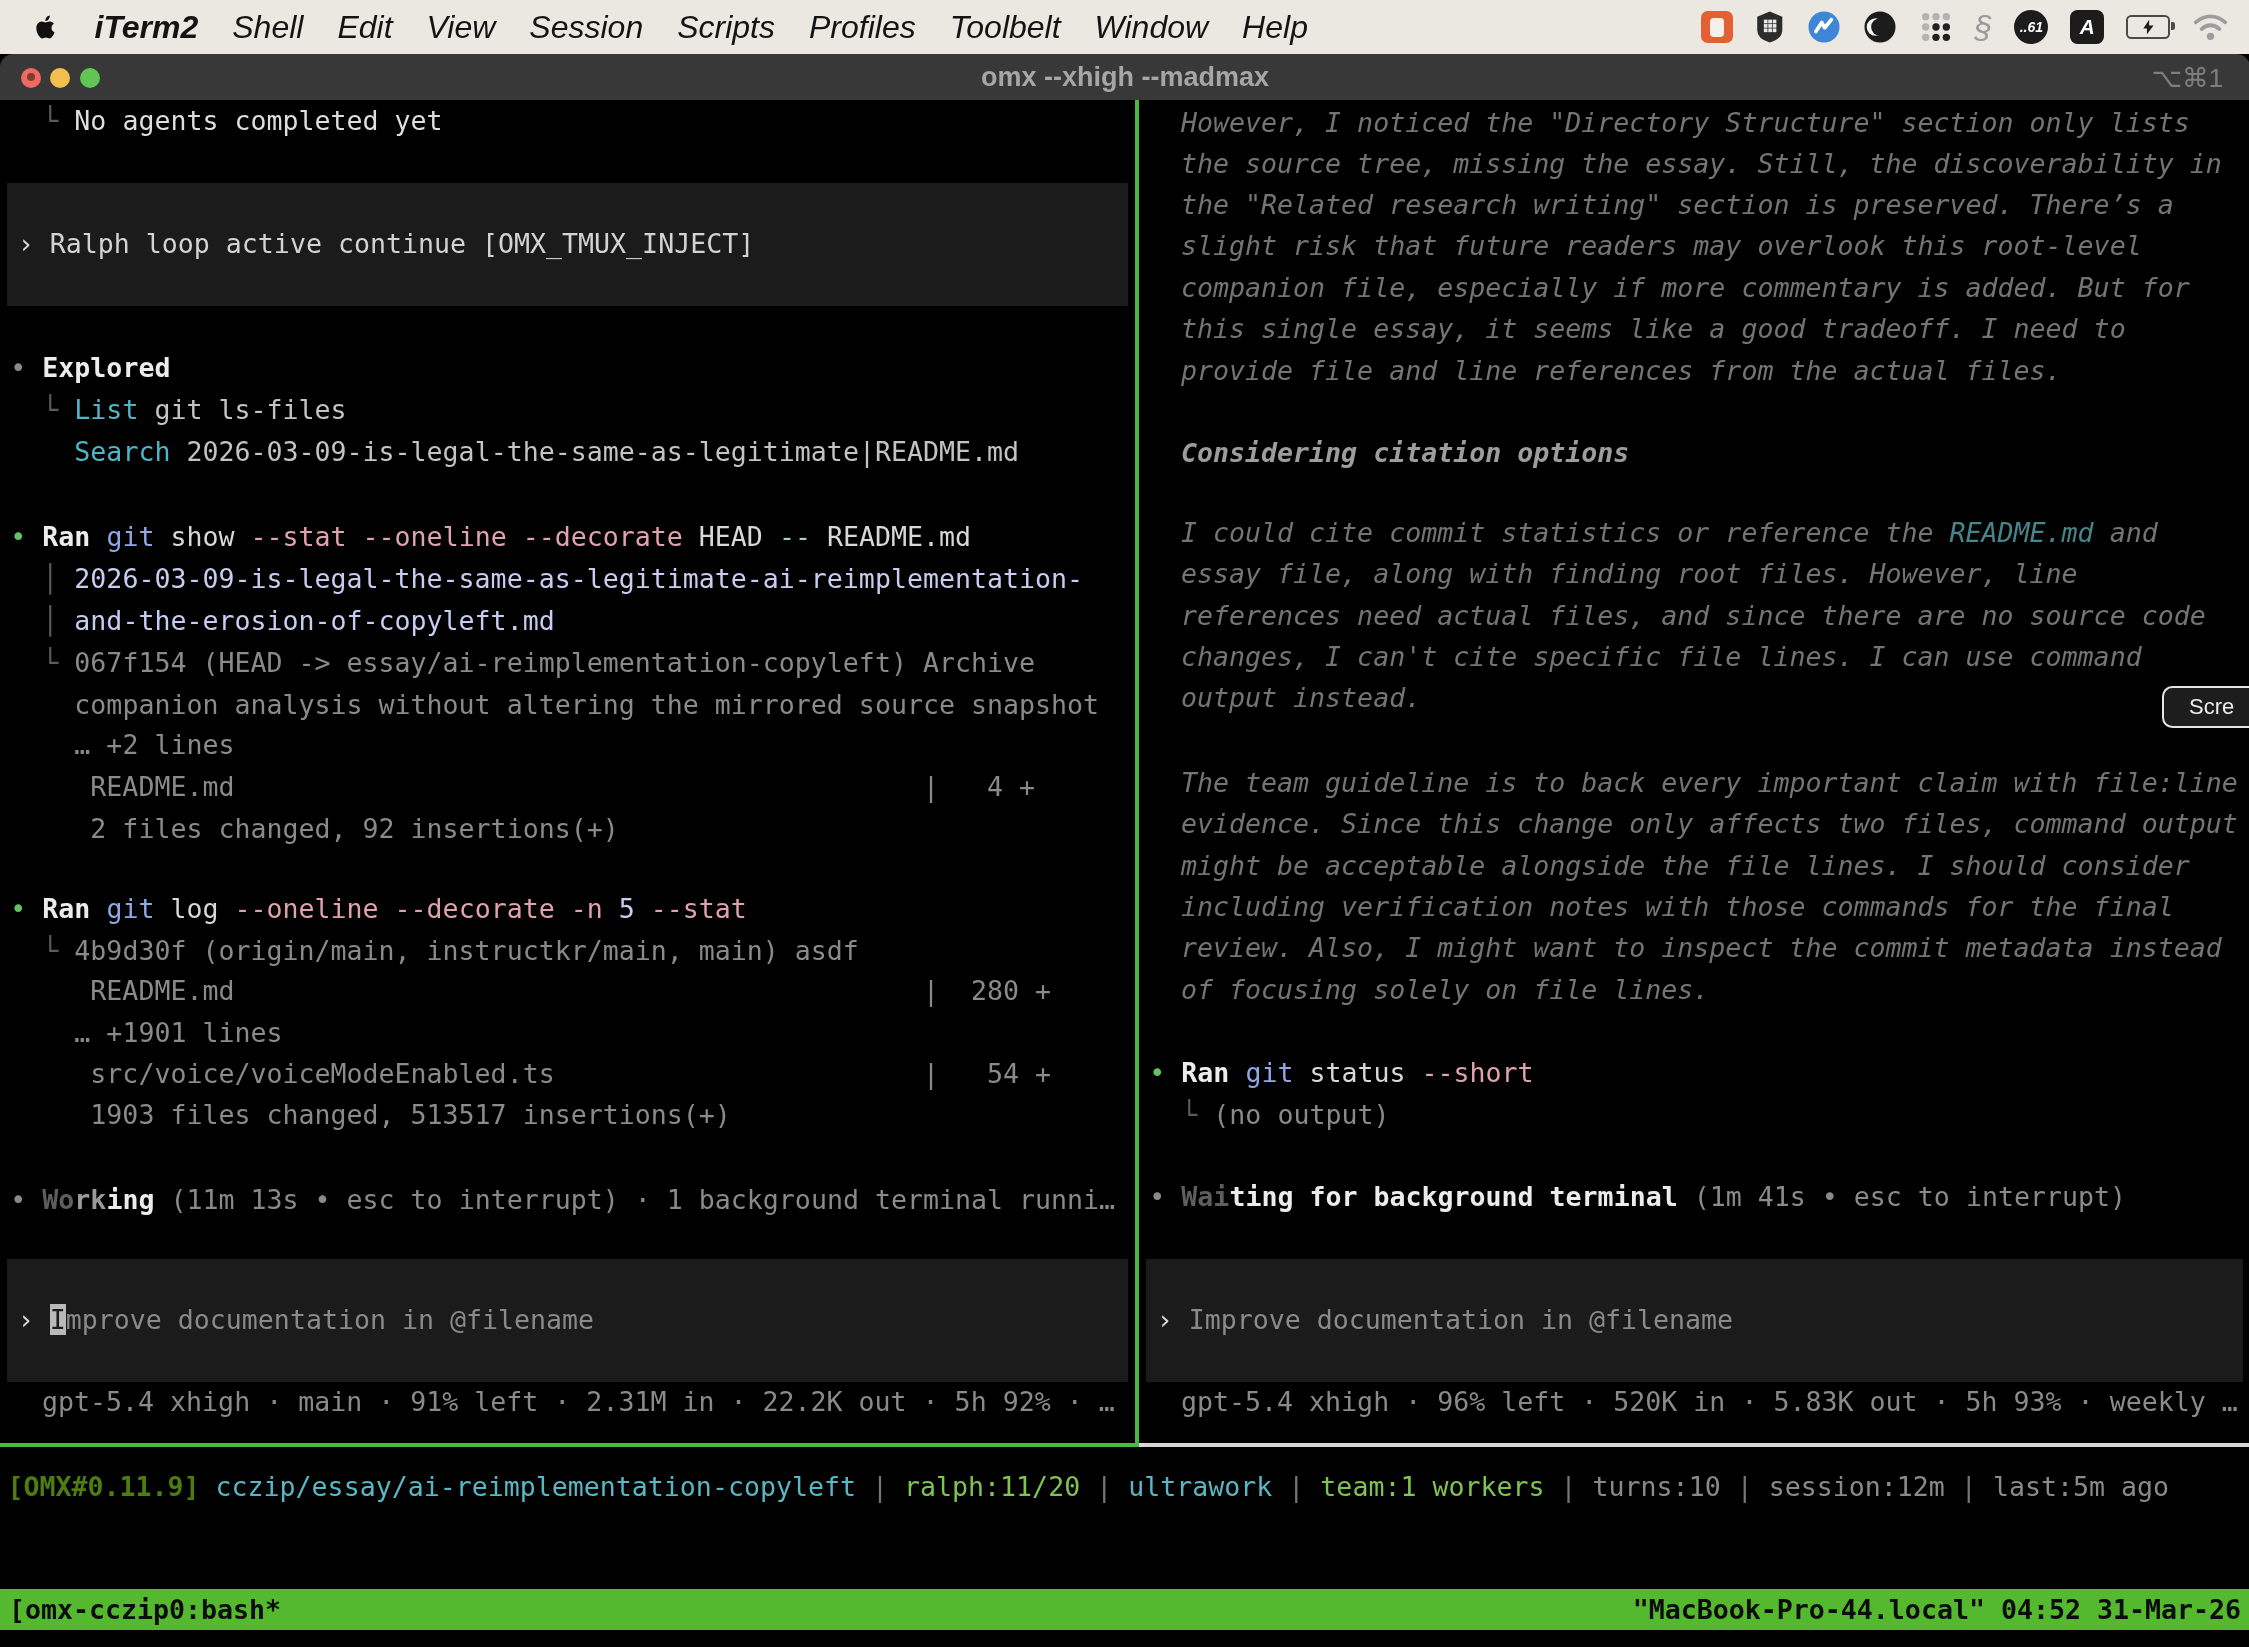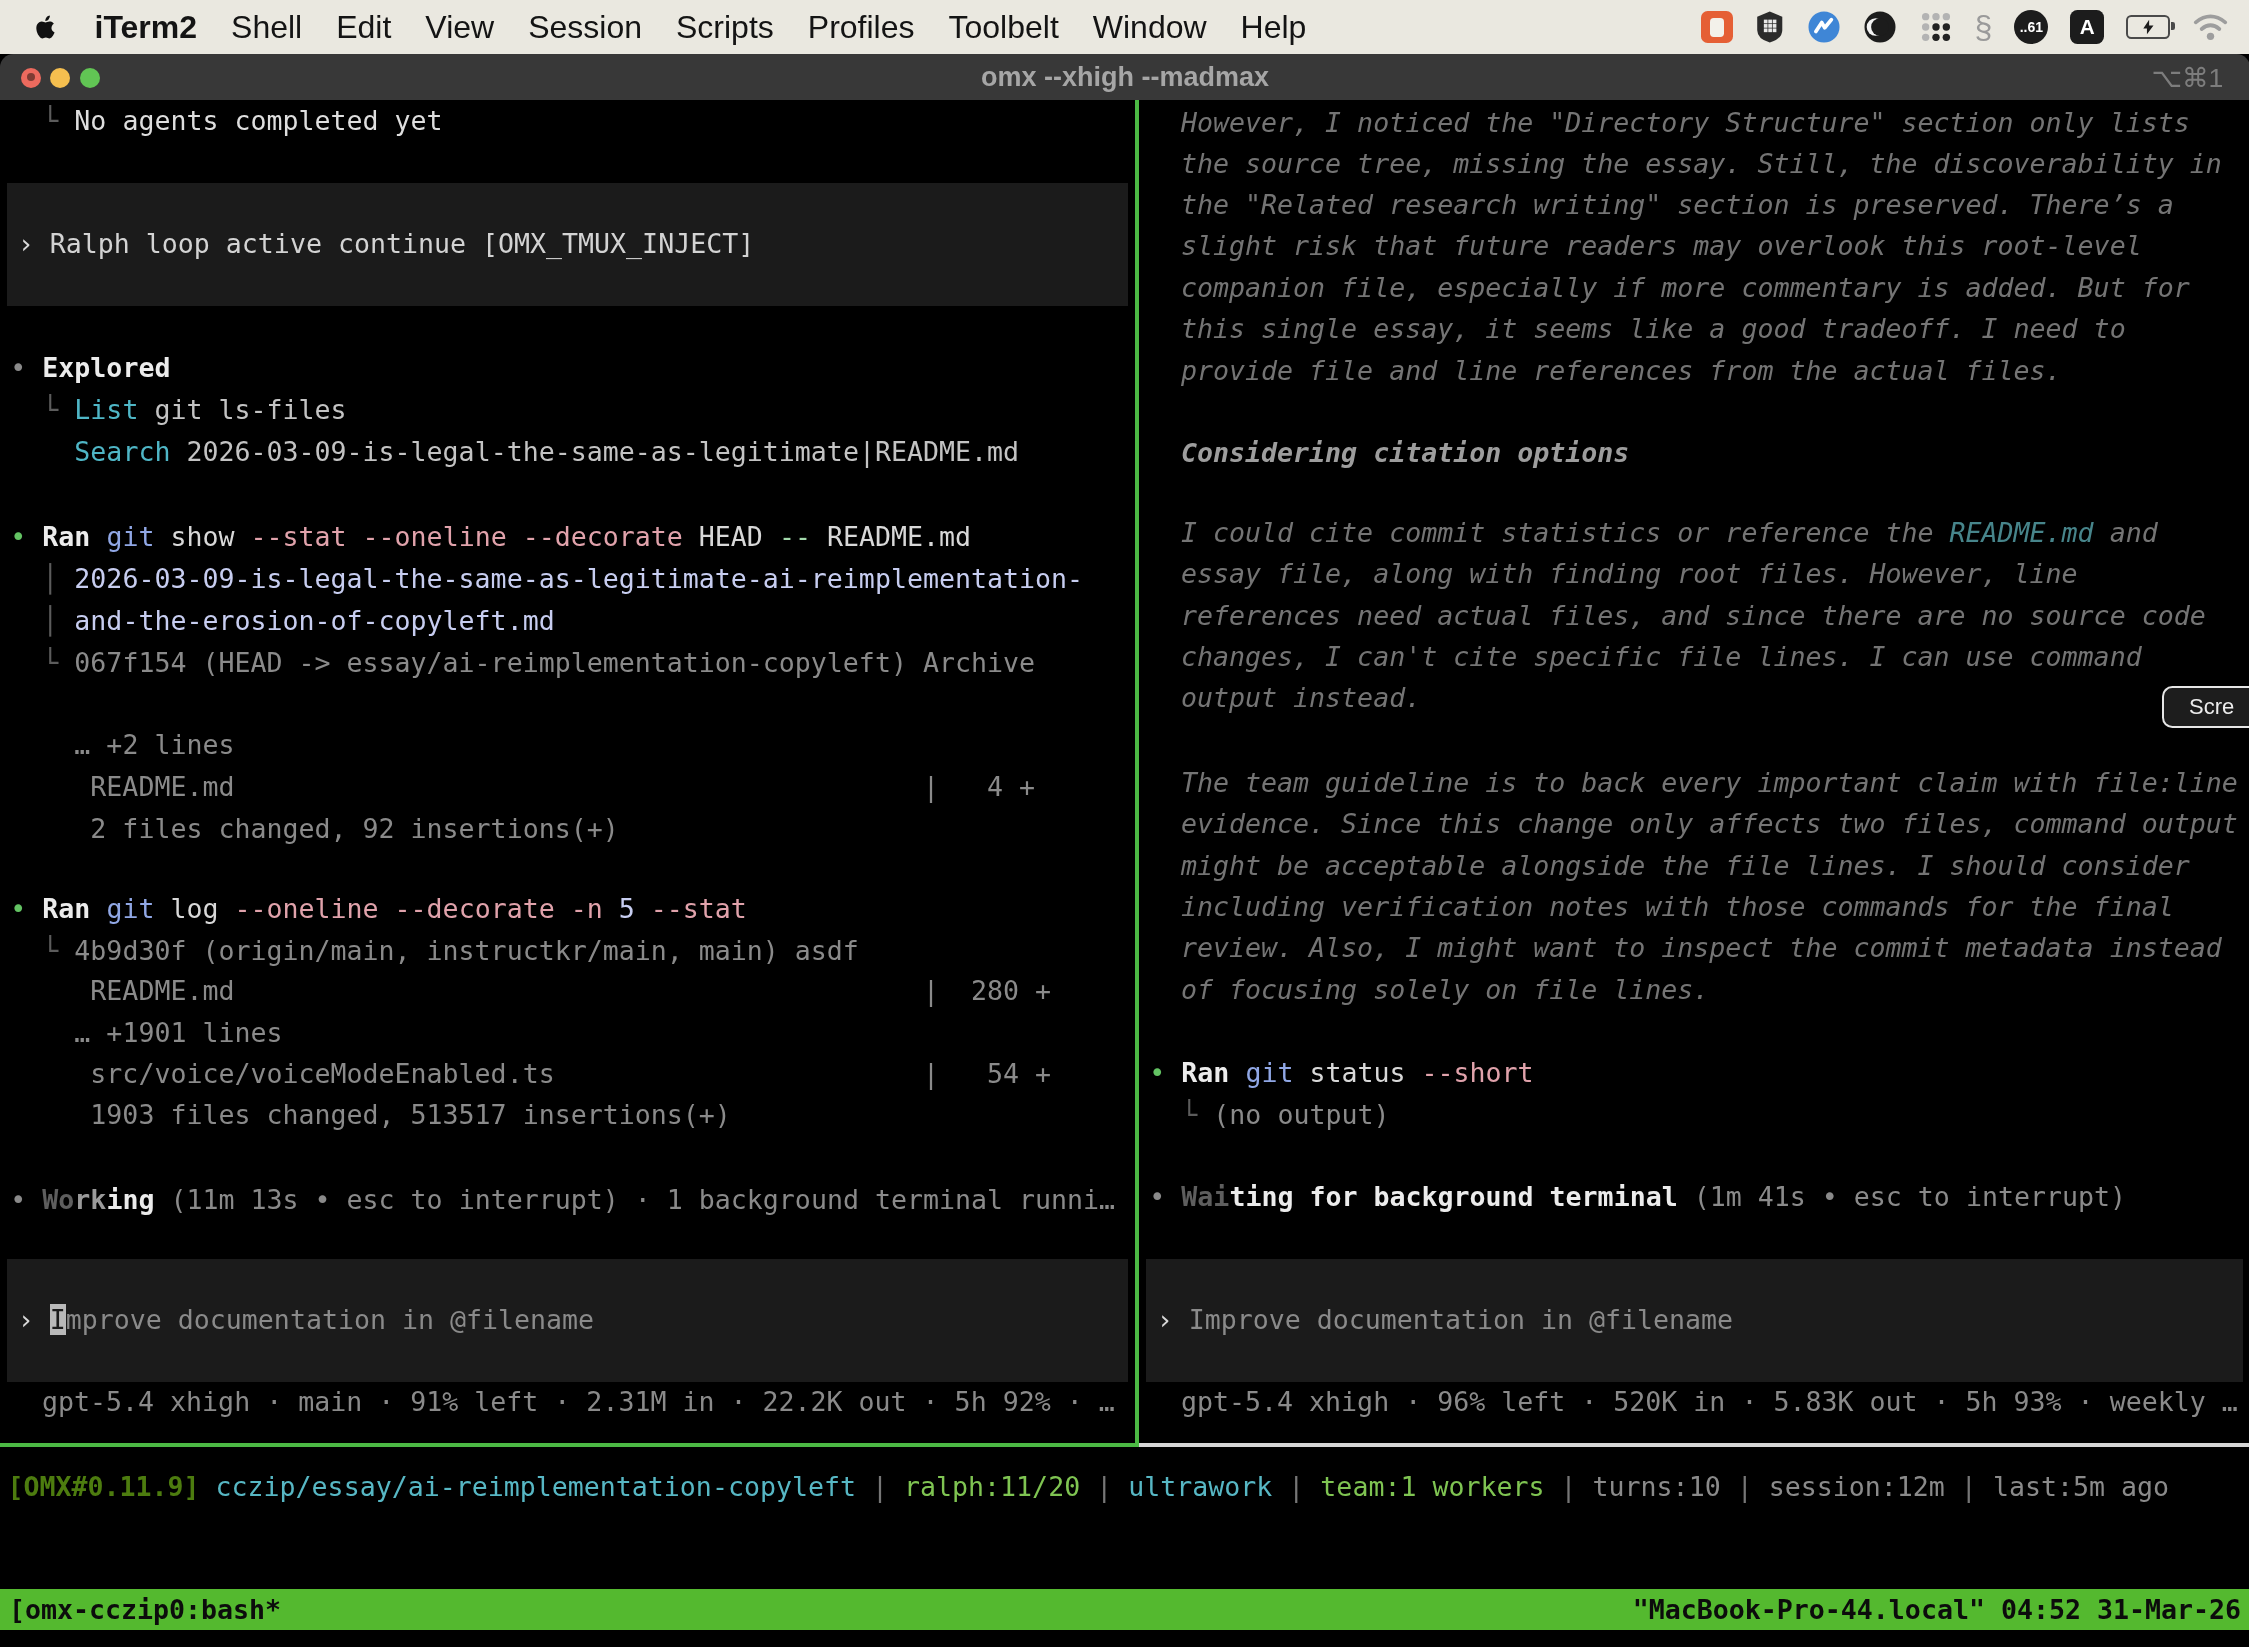--- a/index.html
+++ b/index.html
@@ -1,19 +1,19 @@
 <!DOCTYPE html>
 <html style="font-size:11.8px"><head>
 <meta charset="utf-8">
 <style>
   html,body{margin:0;padding:0;background:#000;width:2250px;height:1648px;overflow:hidden;}
   body{font-family:"Liberation Sans",sans-serif;position:relative;}
 
   
-  .menubar{height:54px;background:#eae8e0;display:flex;align-items:center;justify-content:space-between;padding:0 20.7px 0 31px;box-sizing:border-box;}
+  .menubar{height:54px;background:#eae8e0;display:flex;align-items:center;justify-content:space-between;padding:0 20.7px 0 31px;box-sizing:border-box;font-style:italic;}
   .menu-left{display:flex;align-items:center;gap:34px;}
   .mi{font-size:32px;color:#141414;white-space:nowrap;}
   .mi.app{font-weight:bold;}
   .apple svg{display:block;}
   .menu-right{display:flex;align-items:center;gap:22px;}
   .ic{display:flex;align-items:center;justify-content:center;}
   .chat{width:32px;height:32px;background:#e55f35;border-radius:6.6px;position:relative;}
   .chat-inner{width:14.8px;height:19px;background:#f3f1ea;border-radius:3.7px;}
   .chat:after{content:"";position:absolute;left:4.4px;bottom:-5.2px;border:5.2px solid transparent;border-top-color:#e55f35;}
   .circle61{width:34px;height:34px;border-radius:50%;background:#1c1c1c;color:#fff;font-size:14px;display:flex;align-items:center;justify-content:center;font-weight:bold;}
@@ -198,20 +198,21 @@
     </div>
 
     <pre class="ln" style="top:247px"><span class="gy">• </span><span class="bw">Explored</span></pre>
     <pre class="ln" style="top:289px"><span class="dim">  └ </span><span class="cy">List</span><span class="lg"> git ls-files</span></pre>
     <pre class="ln" style="top:331px"><span class="dim">    </span><span class="cy">Search</span><span class="lg"> 2026-03-09-is-legal-the-same-as-legitimate|README.md</span></pre>
 
     <pre class="ln" style="top:416px"><span class="gb">• </span><span class="bw">Ran </span><span class="bl">git</span><span class="cmd"> show </span><span class="pk">--stat --oneline --decorate</span><span class="cmd"> HEAD </span><span class="pg">--</span><span class="cmd"> README.md</span></pre>
     <pre class="ln" style="top:458px"><span class="dim">  │ </span><span class="lv">2026-03-09-is-legal-the-same-as-legitimate-ai-reimplementation-</span></pre>
     <pre class="ln" style="top:500px"><span class="dim">  │ </span><span class="lv">and-the-erosion-of-copyleft.md</span></pre>
     <pre class="ln" style="top:542px"><span class="dim">  └ </span><span class="gy">067f154 (HEAD -&gt; essay/ai-reimplementation-copyleft) Archive</span></pre>
+    <pre class="ln" style="top:584px"><span class="dim">    </span><span class="gy">companion analysis without altering the mirrored source snapshot</span></pre>
     <pre class="ln" style="top:624px"><span class="gy">    </span><span class="gy">… +2 lines</span></pre>
     <pre class="ln" style="top:666px">     README.md                                           |   4 +</pre>
     <pre class="ln" style="top:708px">     2 files changed, 92 insertions(+)</pre>
 
     <pre class="ln" style="top:788px"><span class="gb">• </span><span class="bw">Ran </span><span class="bl">git</span><span class="cmd"> log </span><span class="pk">--oneline --decorate </span><span class="pk">-n</span><span class="lv"> 5 </span><span class="pk">--stat</span></pre>
     <pre class="ln" style="top:830px"><span class="dim">  └ </span><span class="gy">4b9d30f (origin/main, instructkr/main, main) asdf</span></pre>
     <pre class="ln" style="top:870px">     README.md                                           |  280 +</pre>
     <pre class="ln" style="top:912px"><span class="gy">    </span><span class="gy">… +1901 lines</span></pre>
     <pre class="ln" style="top:953px">     src/voice/voiceModeEnabled.ts                       |   54 +</pre>
     <pre class="ln" style="top:994px">     1903 files changed, 513517 insertions(+)</pre>

